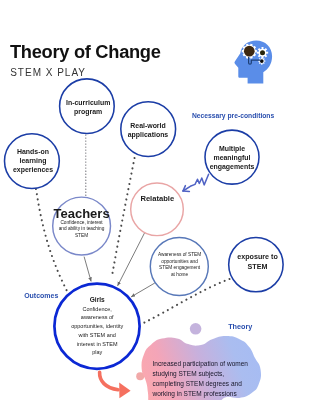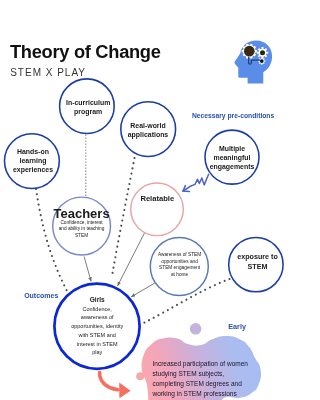--- a/index.html
+++ b/index.html
@@ -147,21 +147,21 @@
       <div>awareness of</div>
       <div>opportunities, identity</div>
       <div>with STEM and</div>
       <div>interest in STEM</div>
       <div>play</div>
     </div>
   </div>
 
   <div class="abs" style="left:191.9px;top:75.6px;font-size:6.74px;font-weight:bold;color:#2a4fae;">Necessary pre-conditions</div>
   <div class="abs" style="left:24.2px;top:255.7px;font-size:6.97px;font-weight:bold;color:#2a4fae;">Outcomes</div>
-  <div class="abs" style="left:228.2px;top:286px;font-size:7.25px;font-weight:bold;color:#2a4fae;">Early</div>
+  <div class="abs" style="left:228.2px;top:286px;font-size:7.25px;font-weight:bold;color:#2a4fae;">Theory</div>
 
   <div class="abs" style="left:152.5px;top:322.6px;width:140px;font-size:6.5px;line-height:10.2px;color:#161628;">
     <div>Increased participation of women</div>
     <div>studying STEM subjects,</div>
     <div>completing STEM degrees and</div>
     <div>working in STEM professions</div>
   </div>
 
 </div>
 

